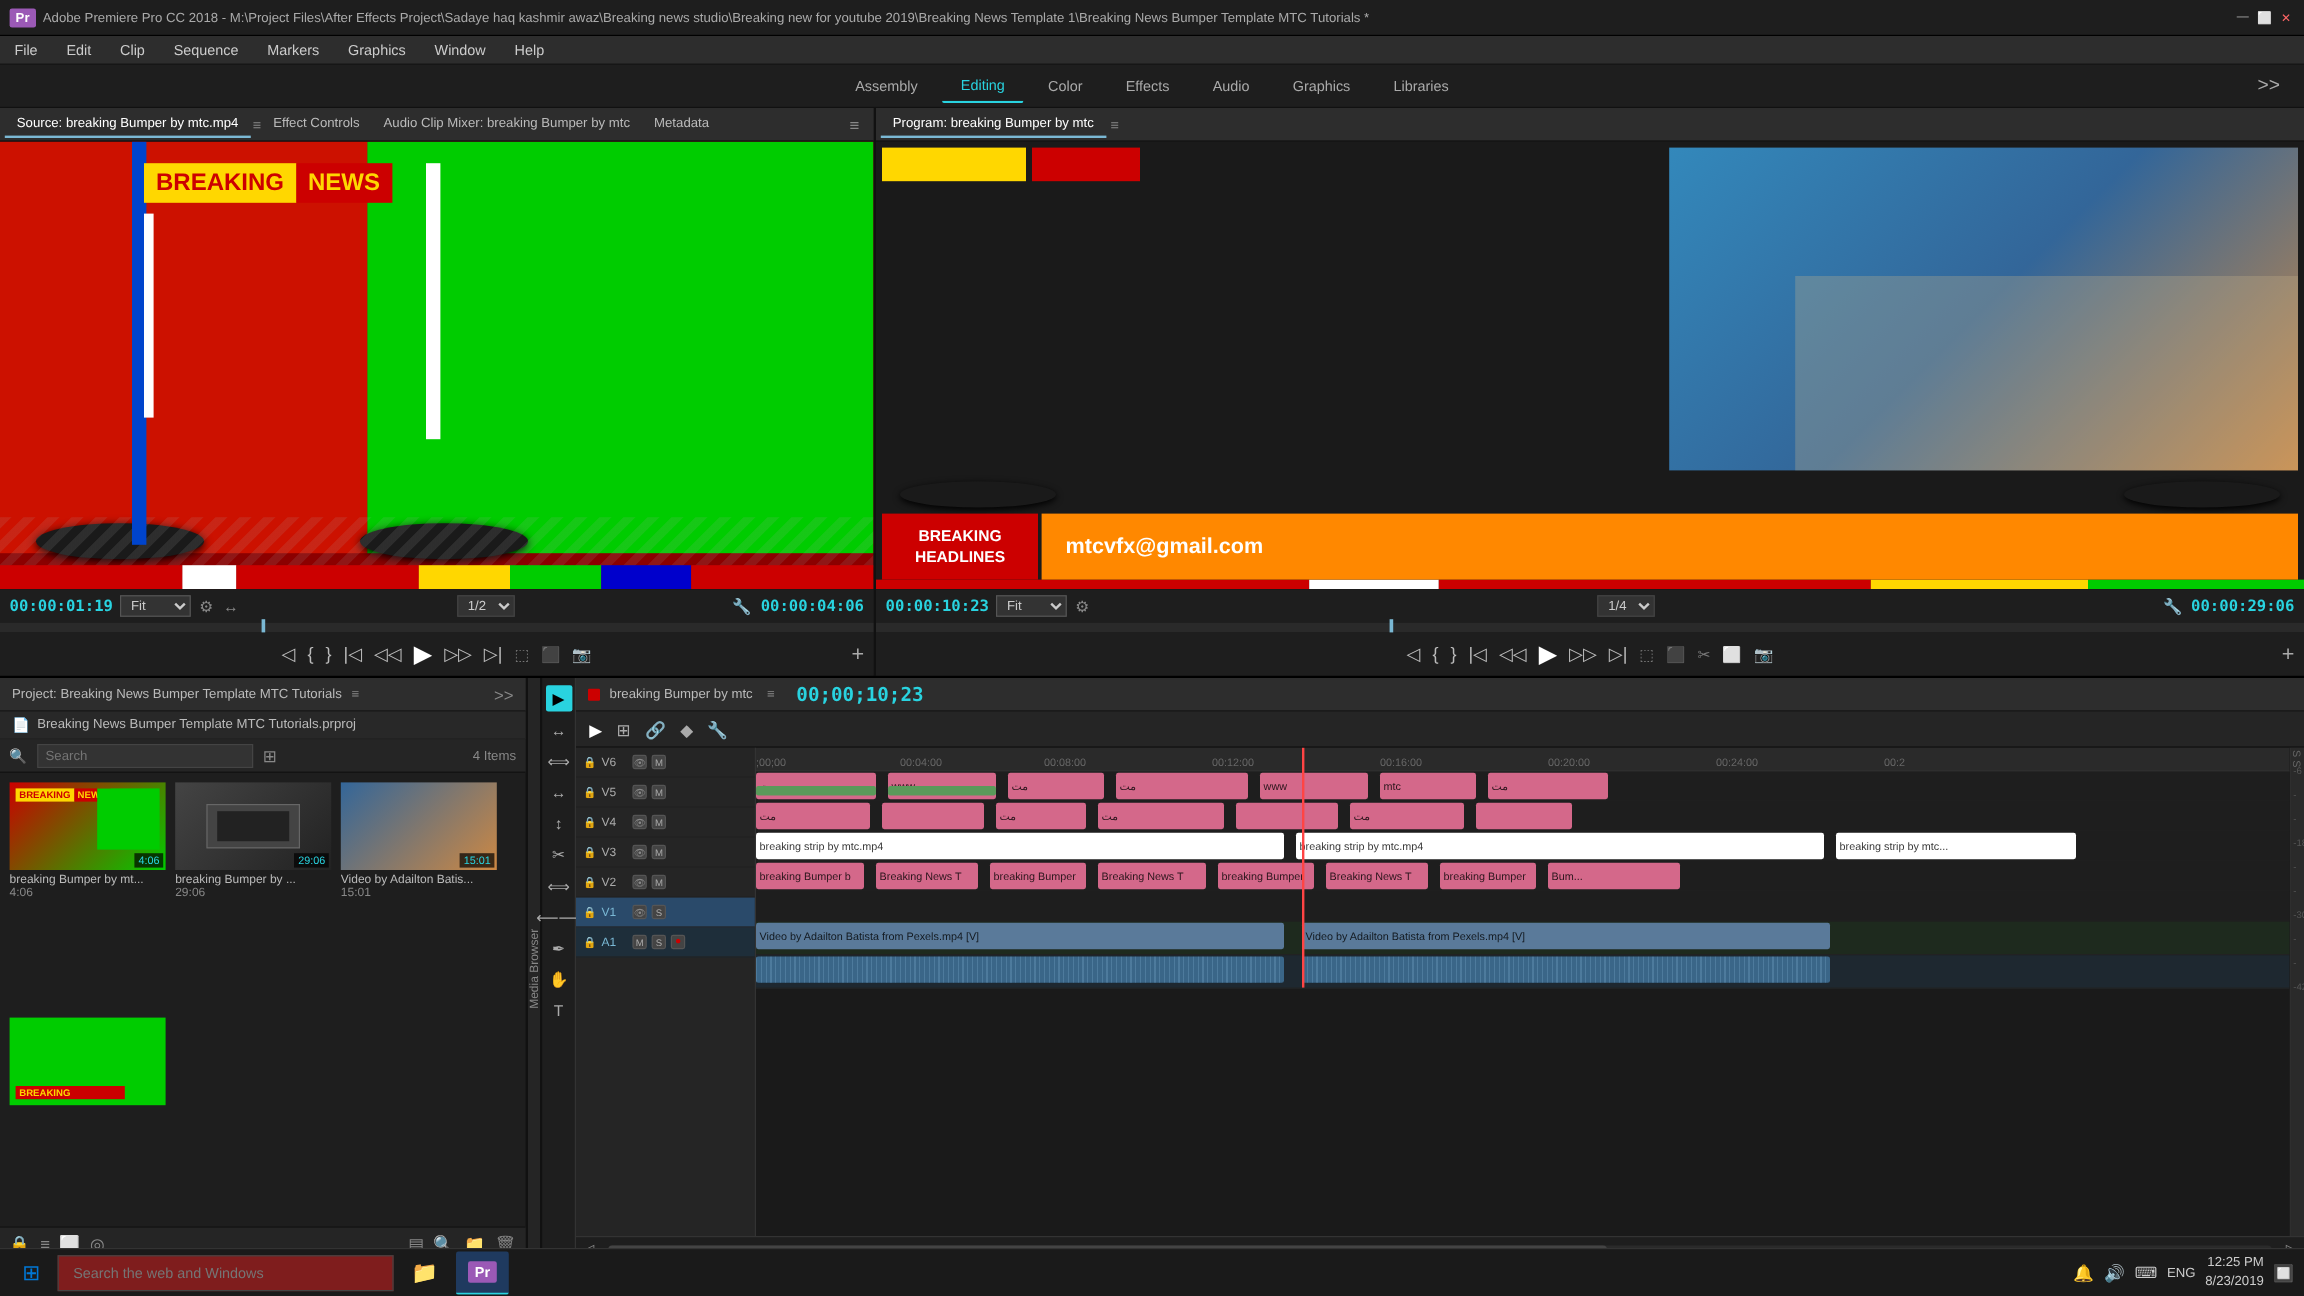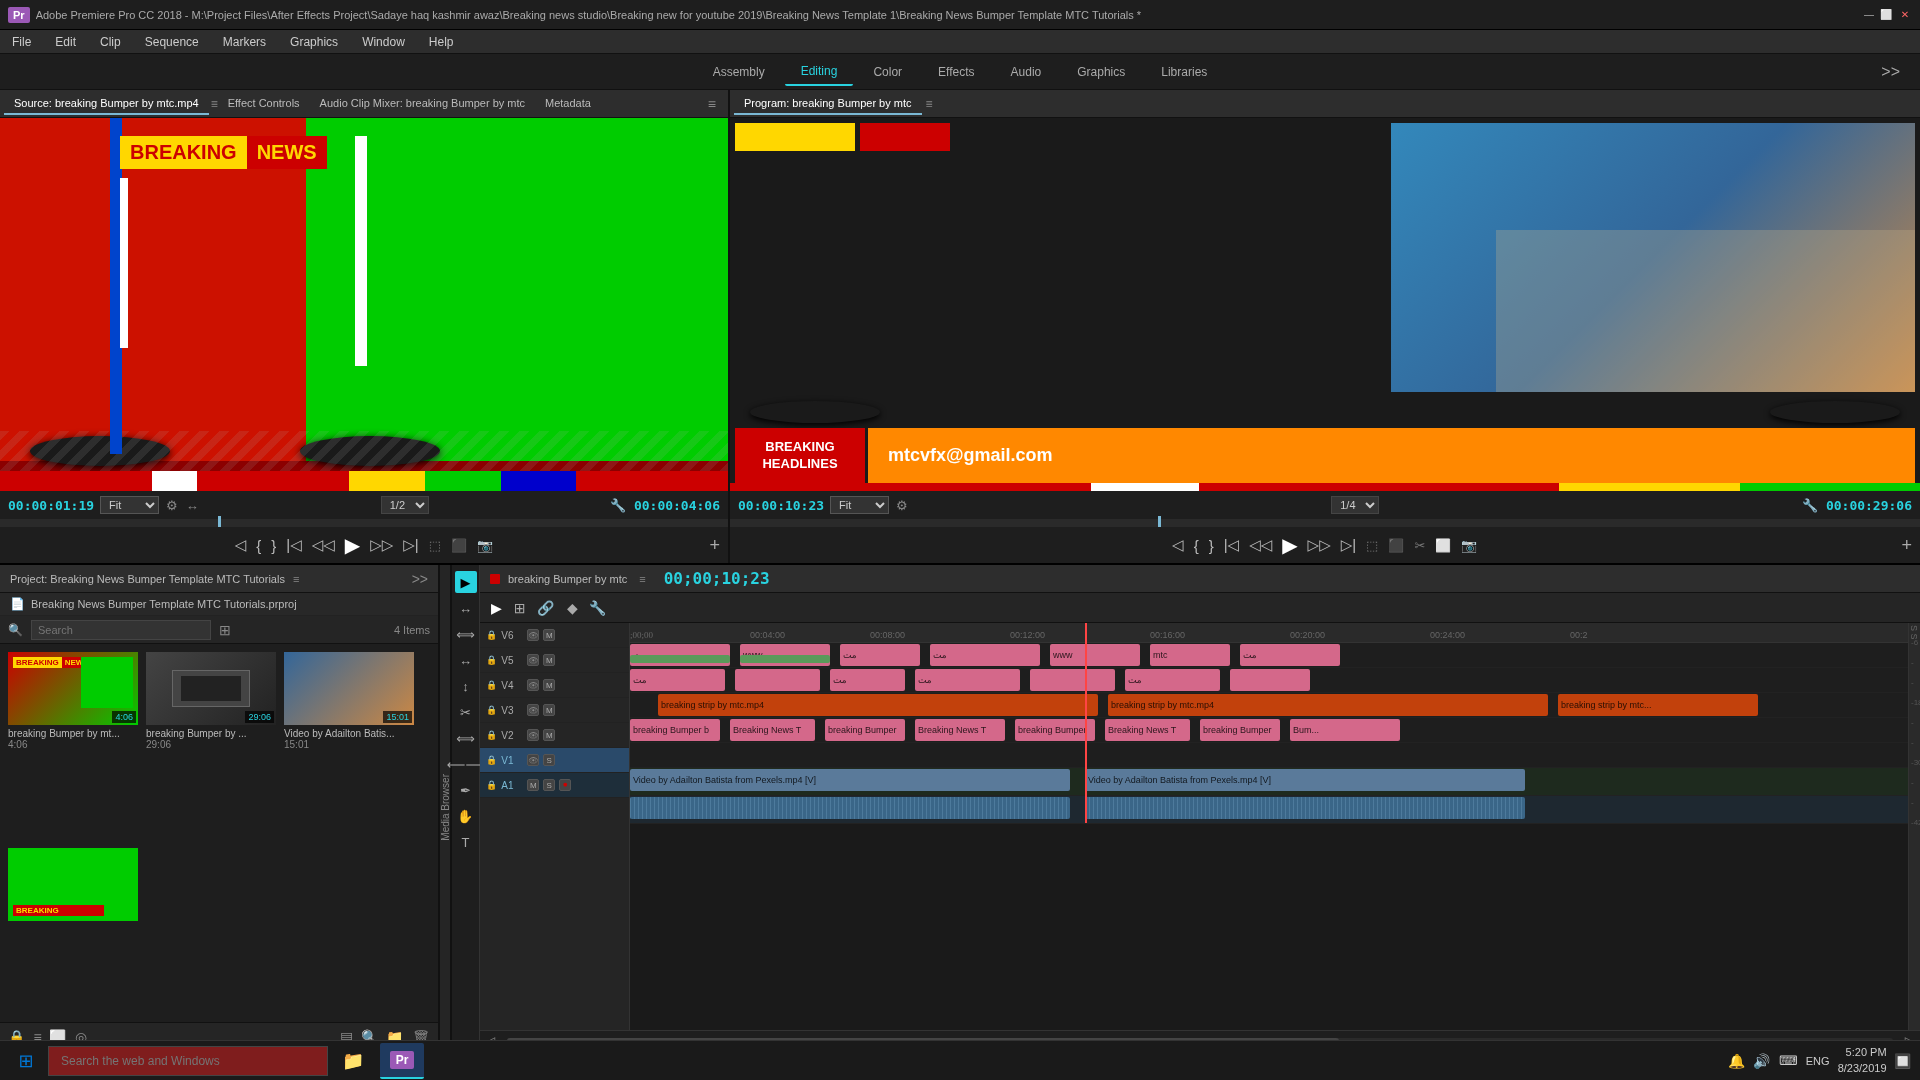--- a/index.html
+++ b/index.html
@@ -403,21 +403,21 @@
       border-radius: 2px;
       overflow: hidden;
       display: flex;
       align-items: center;
       font-size: 9px;
       color: rgba(0,0,0,0.8);
       padding: 0 3px;
     }
 
     .clip-pink { background: #d4688a; }
-    .clip-teal { background: #c2410c; margin-left: 28px; }
+    .clip-teal { background: #ffffff; }
     .clip-blue { background: #4a7aab; }
     .clip-green-sm { background: #5a9a5a; }
     .clip-audio { background: #3a6a8a; }
 
     
     .timeline-scrollbar {
       width: 12px;
       background: #252525;
       border-left: 1px solid #333;
     }
@@ -1073,21 +1073,21 @@
               </div>
             <div class="track-toggle">
                 <span style="font-size:8px;color:#cc0000;">⏺</span>
               </div>
           </div>
         </div>
 
         <div class="timeline-tracks">
 
           <div class="timeline-ruler">
-            <span class="ruler-mark" style="left:0px;font-family:Liberation Serif, serif;">;00;00</span>
+            <span class="ruler-mark" style="left:0px;">;00;00</span>
             <span class="ruler-mark" style="left:120px;">00:04:00</span>
             <span class="ruler-mark" style="left:240px;">00:08:00</span>
             <span class="ruler-mark" style="left:380px;">00:12:00</span>
             <span class="ruler-mark" style="left:520px;">00:16:00</span>
             <span class="ruler-mark" style="left:660px;">00:20:00</span>
             <span class="ruler-mark" style="left:800px;">00:24:00</span>
             <span class="ruler-mark" style="left:940px;">00:2</span>
 
             <div class="timeline-playhead" style="height:200px;left:455px;"></div>
           </div>
@@ -1193,18 +1193,18 @@
   </div>
   <div class="taskbar-app active">
     <span style="background:#9b59b6;color:white;font-weight:bold;font-size:12px;padding:2px 6px;border-radius:2px;">Pr</span>
   </div>
   <div class="taskbar-right">
     <span style="font-size:14px;">🔔</span>
     <span style="font-size:14px;">🔊</span>
     <span style="font-size:13px;">⌨</span>
     <span>ENG</span>
     <div class="taskbar-clock">
-      <div>5:20 PM</div>
+      <div>12:25 PM</div>
       <div>8/23/2019</div>
     </div>
     <span style="font-size:14px;">🔲</span>
   </div>
 </div>
 
 </body></html>

